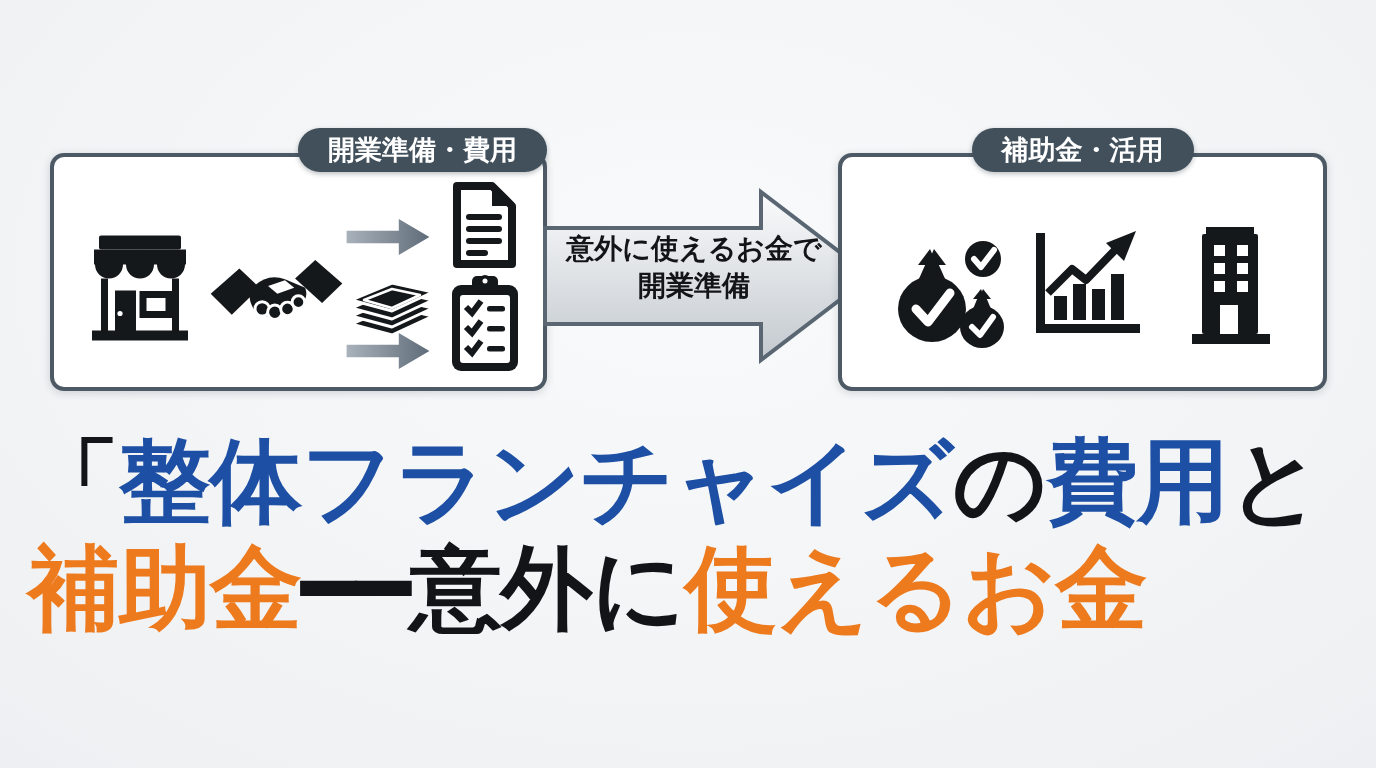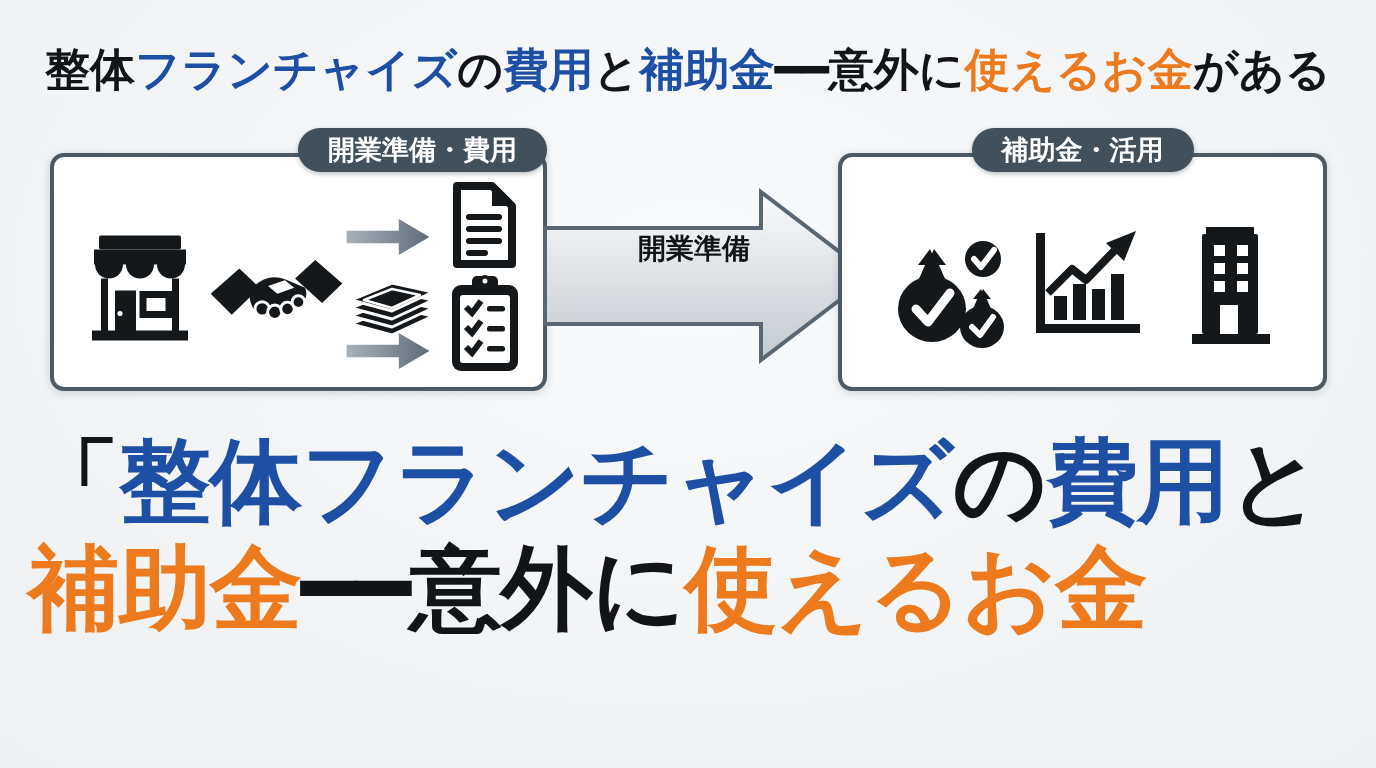--- a/index.html
+++ b/index.html
@@ -60,23 +60,20 @@
     position:absolute;left:28px;top:428px;width:1340px;
     font-size:92px;font-weight:900;line-height:107px;
     letter-spacing:-1px;white-space:nowrap;
   }
 </style>
 </head>
 <body>
 
 <div class="canvas">
 
-  <h1 class="title">
-    <span class="black">整体</span><span class="blue">フランチャイズ</span><span class="black">の</span><span class="blue">費用</span><span class="black">と</span><span class="blue">補助金</span><span class="black">━━意外に</span><span class="orange">使えるお金</span><span class="black">がある</span>
-  </h1>
 
   <div class="card card-left">
 
     <span class="icon" style="left:31px;top:72px;width:110px;height:128px;">
       <svg viewBox="0 0 110 125" fill="#15181b">
         <rect x="14" y="5" width="82" height="14" rx="2"></rect>
         <rect x="9" y="19" width="92" height="15"></rect>
         <circle cx="24" cy="34" r="14"></circle>
           <circle cx="55" cy="34" r="14"></circle>
           <circle cx="86" cy="34" r="14"></circle>
@@ -173,20 +170,21 @@
       <defs>
           <linearGradient id="bigGrad" x1="0" y1="0" x2="0" y2="1">
         <stop offset="0" stop-color="#fafbfc"></stop>
             <stop offset="1" stop-color="#c3c9cf"></stop>
       </linearGradient>
         </defs>
       <polygon points="2,42 218,42 218,6 328,90 218,174 218,138 2,138" fill="url(#bigGrad)" stroke="#5a6773" stroke-width="4" stroke-linejoin="miter"></polygon>
     </svg>
   </span>
   <div class="big-arrow-text">
+    <div>意外に使えるお金で</div>
     <div>開業準備</div>
   </div>
 
   <div class="card card-right">
 
     <span class="icon" style="left:48px;top:68px;width:120px;height:126px;">
       <svg viewBox="0 0 120 126" fill="#15181b">
         <ellipse cx="42" cy="84" rx="34" ry="33"></ellipse>
         <polygon points="28,56 56,56 48,38 36,38"></polygon>
         <polygon points="28,40 40,24 47,40"></polygon>

